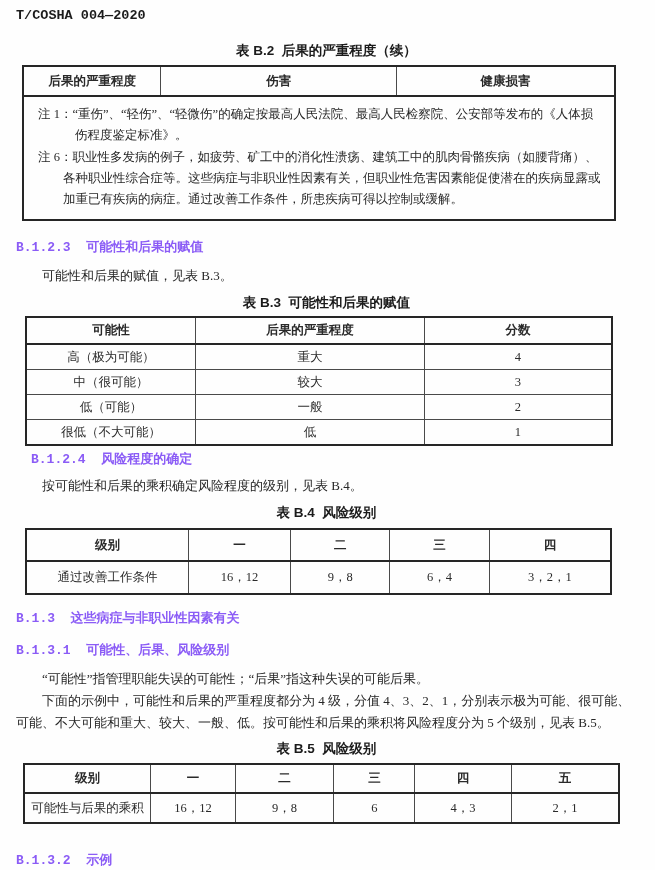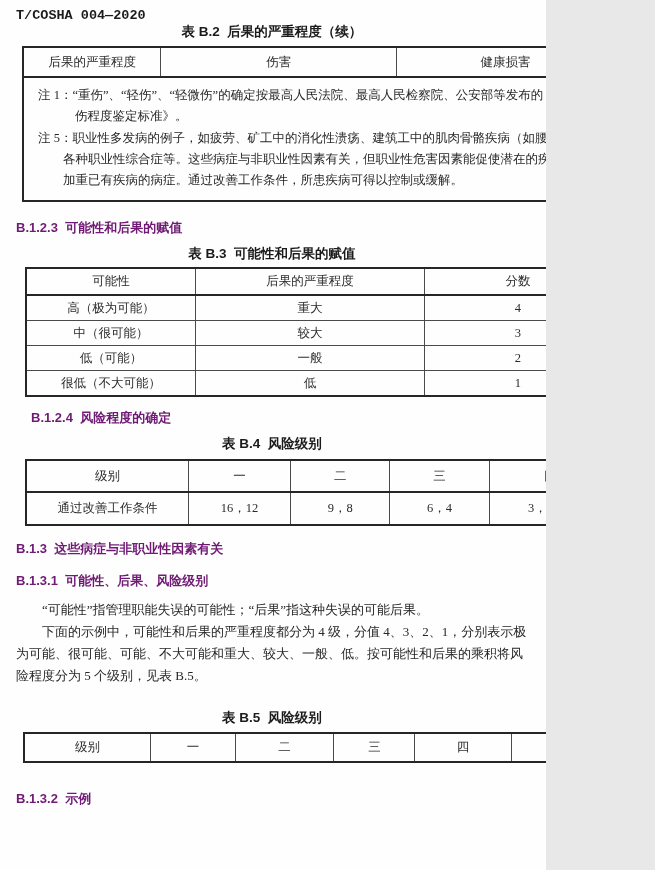--- a/index.html
+++ b/index.html
@@ -1,59 +1,59 @@
 <!DOCTYPE html>
 <html><head>
 <meta charset="utf-8">
 <style>
   html,body{margin:0;padding:0;background:#e8e8e8;}
   .page{
     position:relative;
-    width:546px;height:870px;
+    width:655px;height:870px;
     background:#fefefe;
     box-sizing:border-box;
     padding:8px 18px 0 16px;
     color:#242424;
     font-family:"Liberation Serif","DejaVu Serif",serif;
     font-size:13px;
     overflow:hidden;
   }
   .doc-header{
     font-family:"Liberation Mono","DejaVu Sans Mono",monospace;
     font-weight:700;font-size:13.5px;letter-spacing:0;
     color:#1c1c1c;
   }
   .caption{
     text-align:center;
     font-family:"Liberation Sans","DejaVu Sans",sans-serif;
     font-weight:700;font-size:13.5px;color:#1b1b1b;
     white-space:pre-wrap;
   }
   .heading{
-    font-family:Liberation Sans, sans-serif;
-    font-weight:700;font-size:13px;color:#701a75;
+    font-family:Liberation Mono, monospace;
+    font-weight:700;font-size:13px;color:#8b5cf6;
     white-space:pre-wrap;
   }
   .para{
     margin:0;text-indent:2em;line-height:20px;color:#272727;
   }
   .para2{line-height:22px;}
   table.tbl{
     border-collapse:collapse;
     table-layout:fixed;
     font-size:12.5px;color:#2a2a2a;
   }
   table.tbl th,table.tbl td{
     border:1px solid #4a4a4a;
     text-align:center;vertical-align:middle;
     font-weight:400;padding:0 2px;
     overflow:hidden;
   }
   table.tbl{border:2px solid #262626;}
-  table.tbl tr.head th{border-bottom:2px solid #262626;}
+  table.tbl tr.head th{border-bottom:2px solid #262626;font-weight:bold;}
   
   .tbl-b2{width:594px;margin:5px 0 0 6px;}
   .tbl-b2 tr.head th{height:28px;}
   .notes-cell{text-align:left !important;padding:7px 12px 9px 14px !important;}
   .note{line-height:21px;font-size:12.5px;color:#272727;}
   .note .note-label{font-weight:400;}
   .note-1{padding-left:37px;text-indent:-37px;}
   .note-2{padding-left:25px;text-indent:-25px;margin-top:1px;}
   
   .tbl-b3{width:588px;margin:4px 16px 0 9px;}
@@ -61,31 +61,31 @@
   .tbl-b3 td{height:24px;}
   
   .tbl-b4{width:587px;margin:6px 0 0 9px;}
   .tbl-b4 tr.head th{height:30px;}
   .tbl-b4 td{height:31px;}
   
   .tbl-b5{width:597px;margin:5px 0 0 7px;}
   .tbl-b5 tr.head th{height:27px;}
   .tbl-b5 td{height:28px;}
   
-  .mt-caption-b2{}
+  .mt-caption-b2{margin-top:19px;}
   .mt-h123{margin-top:17px;}
   .mt-p123{margin-top:10px;}
   .mt-caption-b3{margin-top:8px;}
-  .mt-h124{margin-top:12px;padding-left:15px;}
+  .mt-h124{margin-top:4px;padding-left:15px;}
   .mt-p124{margin-top:8px;}
   .mt-caption-b4{margin-top:8px;}
   .mt-h13{margin-top:14px;}
   .mt-h131{margin-top:14px;}
   .mt-p131a{margin-top:9px;}
-  .mt-caption-b5{margin-top:22px;}
+  .mt-caption-b5{margin-top:6px;}
   .mt-h132{margin-top:27px;}
 </style>
 </head>
 <body>
 
 <div class="page">
 
   <div class="doc-header">T/COSHA 004—2020</div>
 
   <div class="caption mt-caption-b2">表 B.2  后果的严重程度（续）</div>
@@ -98,27 +98,28 @@
       </colgroup>
     <tbody>
         <tr class="head">
       <th>后果的严重程度</th>
       <th>伤害</th>
       <th>健康损害</th>
     </tr>
     <tr>
       <td colspan="3" class="notes-cell">
         <div class="note note-1"><span class="note-label">注 1：</span><span>“重伤”、“轻伤”、“轻微伤”的确定按最高人民法院、最高人民检察院、公安部等发布的《人体损伤程度鉴定标准》。</span></div>
-        <div class="note note-2"><span class="note-label">注 5：</span><span>职业性多发病的例子，如疲劳、矿工中的消化性溃疡、建筑工中的肌肉骨骼疾病（如腰背痛）、各种职业性综合症等。这些病症与非职业性因素有关，但职业性危害因素能促使潜在的疾病显露或加重已有疾病的病症。通过改善工作条件，所患疾病可得以控制或缓解。</span></div>
+        <div class="note note-2"><span class="note-label">注 6：</span><span>职业性多发病的例子，如疲劳、矿工中的消化性溃疡、建筑工中的肌肉骨骼疾病（如腰背痛）、各种职业性综合症等。这些病症与非职业性因素有关，但职业性危害因素能促使潜在的疾病显露或加重已有疾病的病症。通过改善工作条件，所患疾病可得以控制或缓解。</span></div>
       </td>
     </tr>
   </tbody>
     </table>
 
   <div class="heading mt-h123">B.1.2.3  可能性和后果的赋值</div>
+  <p class="para mt-p123">可能性和后果的赋值，见表 B.3。</p>
 
   <div class="caption mt-caption-b3">表 B.3  可能性和后果的赋值</div>
 
   <table class="tbl tbl-b3">
     <colgroup>
         <col style="width:28.9%">
         <col style="width:39.1%">
         <col>
       </colgroup>
     <tbody>
@@ -144,20 +145,21 @@
     </tr>
     <tr>
       <td>很低（不大可能）</td>
       <td>低</td>
       <td>1</td>
     </tr>
   </tbody>
     </table>
 
   <div class="heading mt-h124">B.1.2.4  风险程度的确定</div>
+  <p class="para mt-p124">按可能性和后果的乘积确定风险程度的级别，见表 B.4。</p>
 
   <div class="caption mt-caption-b4">表 B.4  风险级别</div>
 
   <table class="tbl tbl-b4">
     <colgroup>
         <col style="width:27.8%">
         <col style="width:17.4%">
         <col style="width:17%">
         <col style="width:17%">
         <col>
@@ -198,18 +200,26 @@
       </colgroup>
     <tbody>
         <tr class="head">
       <th>级别</th>
       <th>一</th>
       <th>二</th>
       <th>三</th>
       <th>四</th>
       <th>五</th>
     </tr>
+    <tr>
+      <td>可能性与后果的乘积</td>
+      <td>16，12</td>
+      <td>9，8</td>
+      <td>6</td>
+      <td>4，3</td>
+      <td>2，1</td>
+    </tr>
   </tbody>
     </table>
 
   <div class="heading mt-h132">B.1.3.2  示例</div>
 
 </div>
 
 </body></html>

